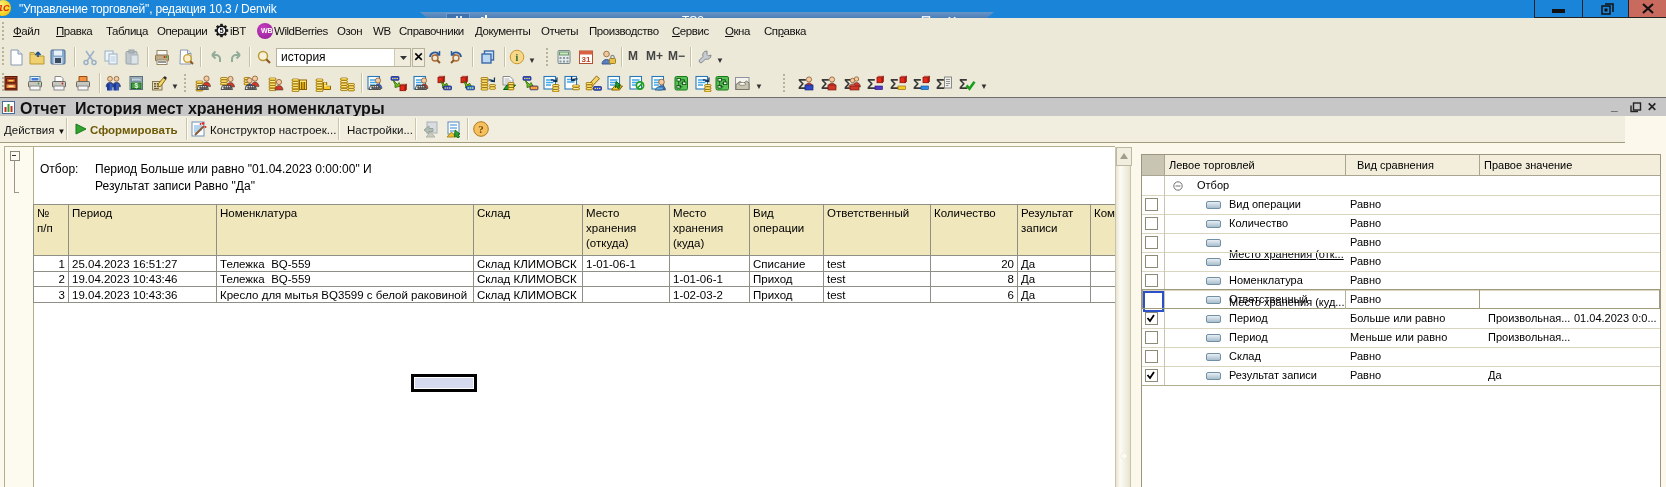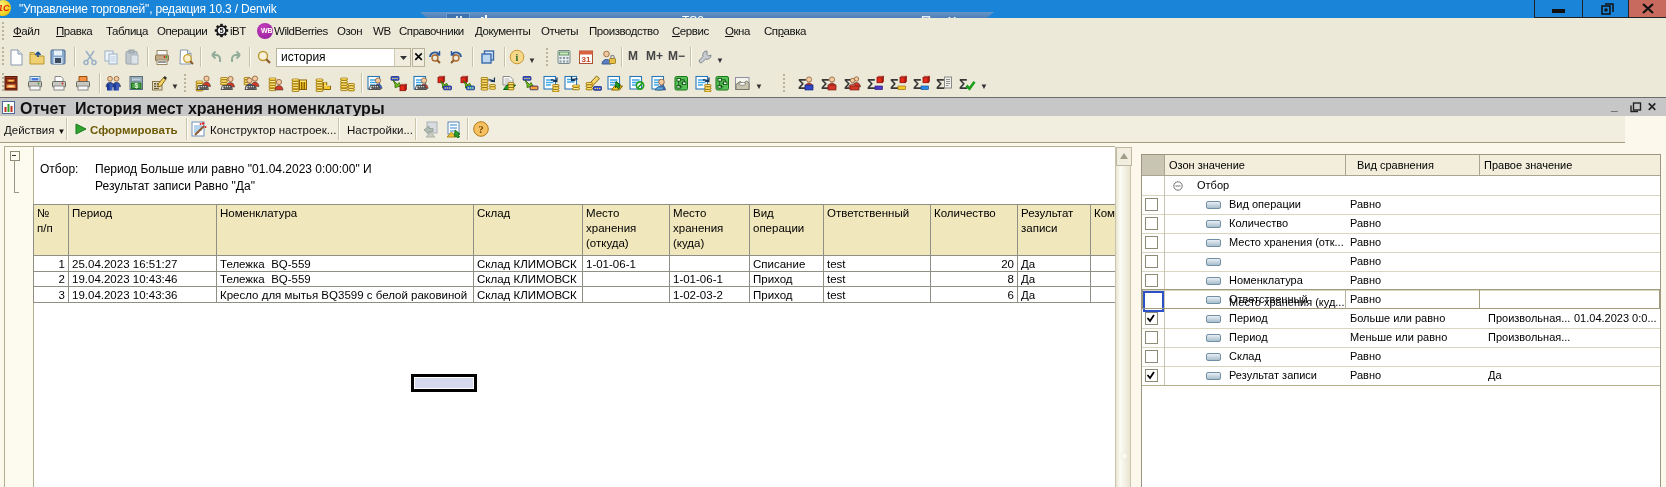--- a/index.html
+++ b/index.html
@@ -831,21 +831,21 @@
           <path d="M7 5 L11 11 L3 11 Z" fill="#a09d88"></path>
         </svg></div>
     <div class="ab" style="left:5px;top:306px;width:6px;height:6px;border-radius:50%;background:#fbfaf2;box-shadow:0 0 1px #c8c4a8;"></div>
   </div>
 
   <div class="ab" id="panel">
       <div class="ab" style="left:0;top:0;width:518px;height:20px;background:#f2eedb;border-bottom:1px solid #a9a590;"></div>
 <div class="ab" style="left:0;top:0;width:22px;height:20px;background:#c8c5b2;border-right:1px solid #a9a590;"></div>
 <div class="ab" style="left:203px;top:0;width:1px;height:20px;background:#a9a590;"></div>
 <div class="ab" style="left:337px;top:0;width:1px;height:20px;background:#a9a590;"></div>
-<div class="tx" style="left:27px;top:4px;">Озон значение</div>
+<div class="tx" style="left:27px;top:4px;">Левое торговлей</div>
 <div class="tx" style="left:215px;top:4px;">Вид сравнения</div>
 <div class="tx" style="left:342px;top:4px;">Правое значение</div>
 <div class="ab" style="left:0;top:21px;width:22px;height:19px;border-right:1px solid #c9c5ae;"></div>
 <svg class="ab" style="left:31px;top:26px" width="10" height="10">
         <circle cx="5" cy="5" r="4.2" fill="#fff" stroke="#707070"></circle>
         <line x1="2.5" y1="5" x2="7.5" y2="5" stroke="#707070"></line>
       </svg>
 <div class="tx" style="left:55px;top:24px;">Отбор</div>
 <div class="ab" style="left:0;top:40px;width:518px;height:1px;background:#d9d5be;"></div>
 <div class="ab" style="left:0;top:40px;width:22px;height:19px;border-right:1px solid #c9c5ae;"></div>
@@ -862,21 +862,21 @@
       </svg>
 <div class="ab fieldic" style="left:64px;top:65px;"></div>
 <div class="tx" style="left:87px;top:62px;">Количество</div>
 <div class="tx" style="left:208px;top:62px;">Равно</div>
 <div class="ab" style="left:0;top:78px;width:518px;height:1px;background:#d9d5be;"></div>
 <div class="ab" style="left:0;top:78px;width:22px;height:19px;border-right:1px solid #c9c5ae;"></div>
 <svg class="ab" style="left:3px;top:80.5px" width="13" height="13">
         <rect x="0.5" y="0.5" width="12" height="12" fill="#fff" stroke="#8d8a75"></rect>
       </svg>
 <div class="ab fieldic" style="left:64px;top:84px;"></div>
-<div class="tx" style="left:87px;top:81px;">Место хранения (отк...</div>
+<div class="tx" style="left:87px;top:93px;text-decoration:underline;">Место хранения (отк...</div>
 <div class="tx" style="left:208px;top:81px;">Равно</div>
 <div class="ab" style="left:0;top:97px;width:518px;height:1px;background:#d9d5be;"></div>
 <div class="ab" style="left:0;top:97px;width:22px;height:19px;border-right:1px solid #c9c5ae;"></div>
 <svg class="ab" style="left:3px;top:99.5px" width="13" height="13">
         <rect x="0.5" y="0.5" width="12" height="12" fill="#fff" stroke="#8d8a75"></rect>
       </svg>
 <div class="ab fieldic" style="left:64px;top:103px;"></div>
 <div class="tx" style="left:87px;top:100px;margin-top:41px;">Место хранения (куд...</div>
 <div class="tx" style="left:208px;top:100px;">Равно</div>
 <div class="ab" style="left:0;top:116px;width:518px;height:1px;background:#d9d5be;"></div>

